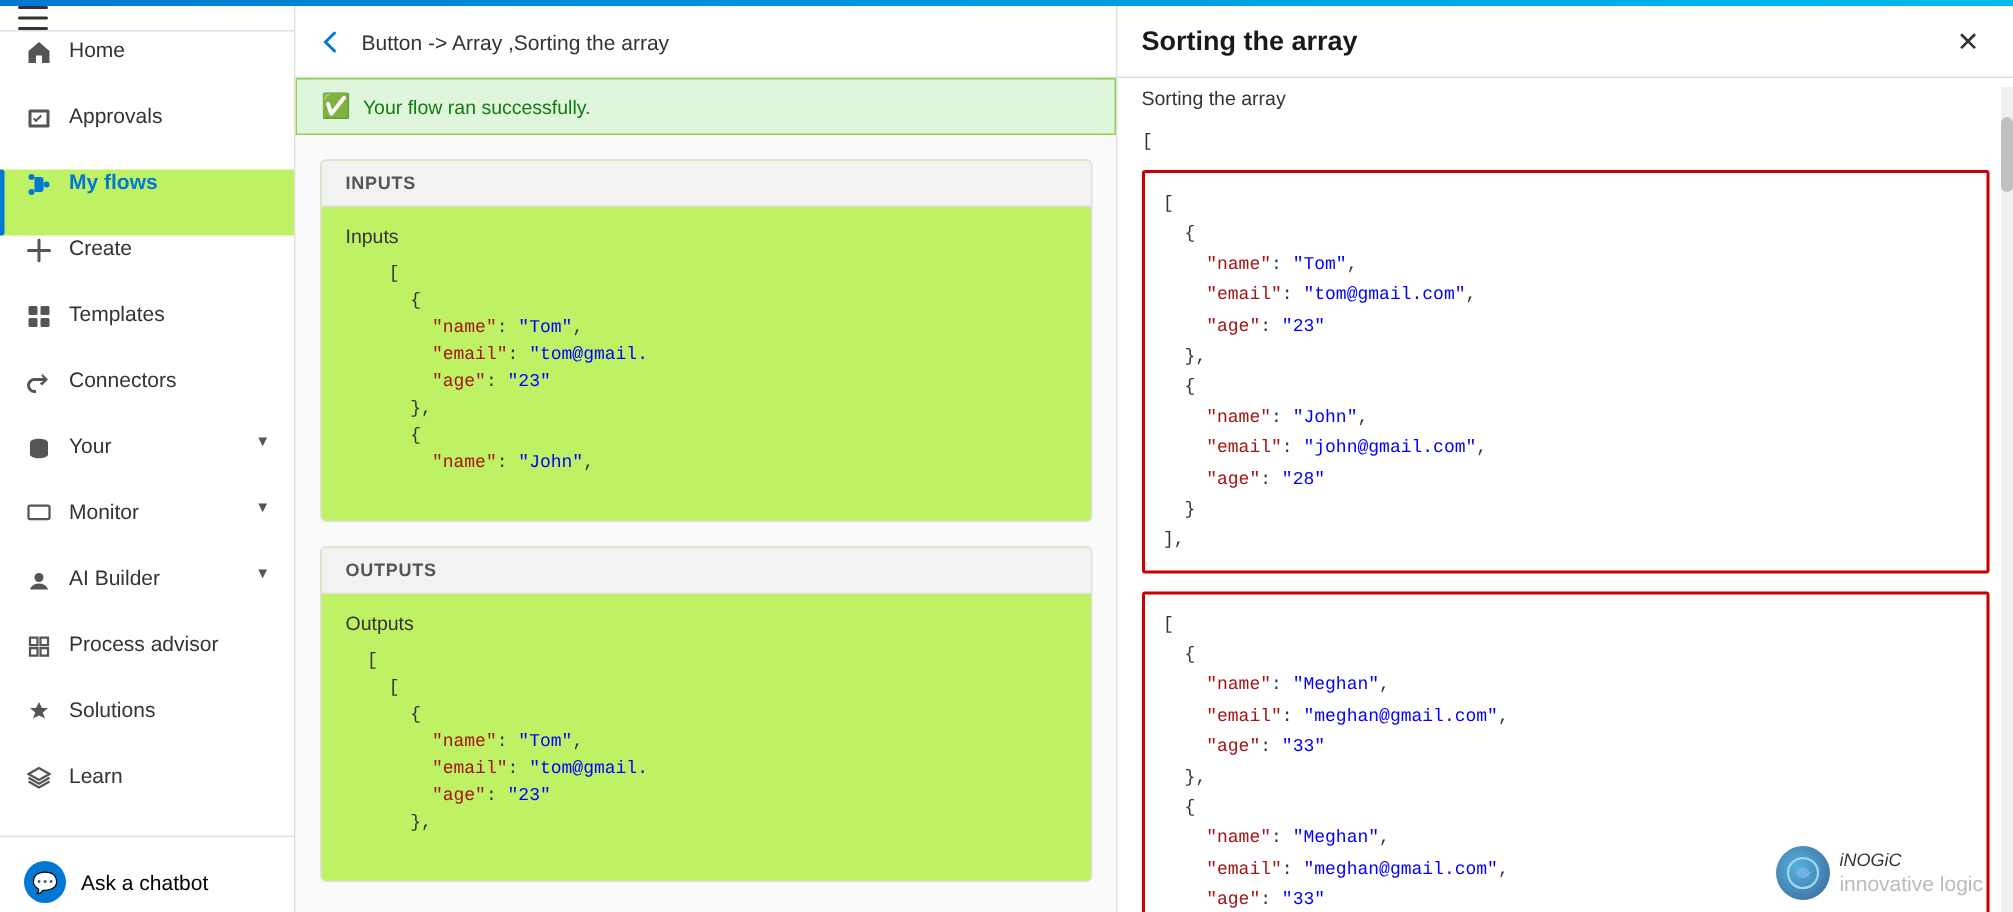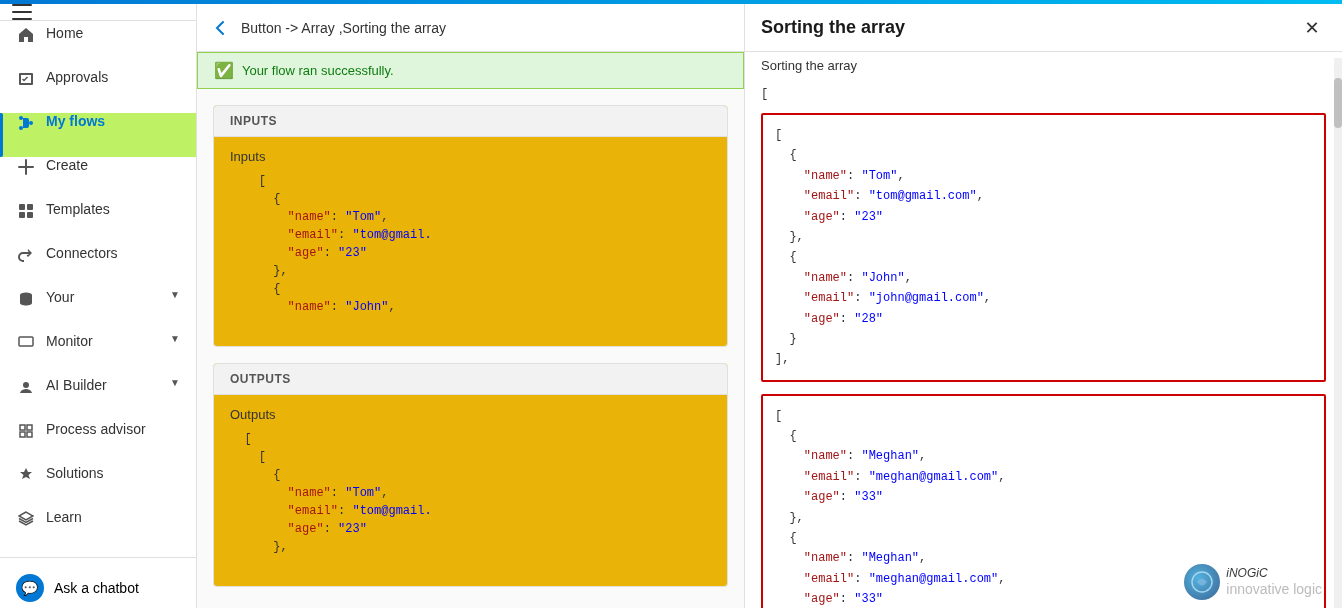--- a/index.html
+++ b/index.html
@@ -77,21 +77,21 @@
     }
     .success-icon { color: #107c10; font-size: 16px; }
 
     
     .flow-area {
       flex: 1; overflow-y: auto; background: #fafafa; padding: 16px;
     }
 
     
     .section-card {
-      background: #eab308; border: 1px solid #e0e0e0; border-radius: 4px;
+      background: #bef264; border: 1px solid #e0e0e0; border-radius: 4px;
       margin-bottom: 16px; overflow: hidden;
     }
     .section-header {
       background: #f2f2f2; padding: 8px 16px; font-size: 12px; font-weight: 600;
       color: #555; letter-spacing: 0.5px; border-bottom: 1px solid #e0e0e0;
     }
     .section-body { padding: 12px 16px; }
     .section-title { font-size: 13px; color: #333; margin-bottom: 8px; }
     .code-block {
       font-family: 'Courier New', monospace; font-size: 12px;

